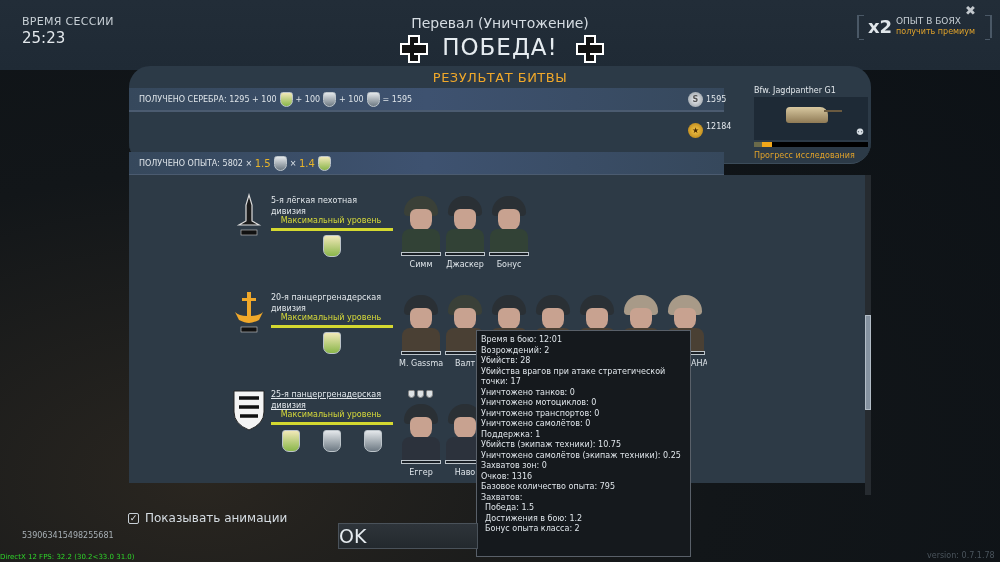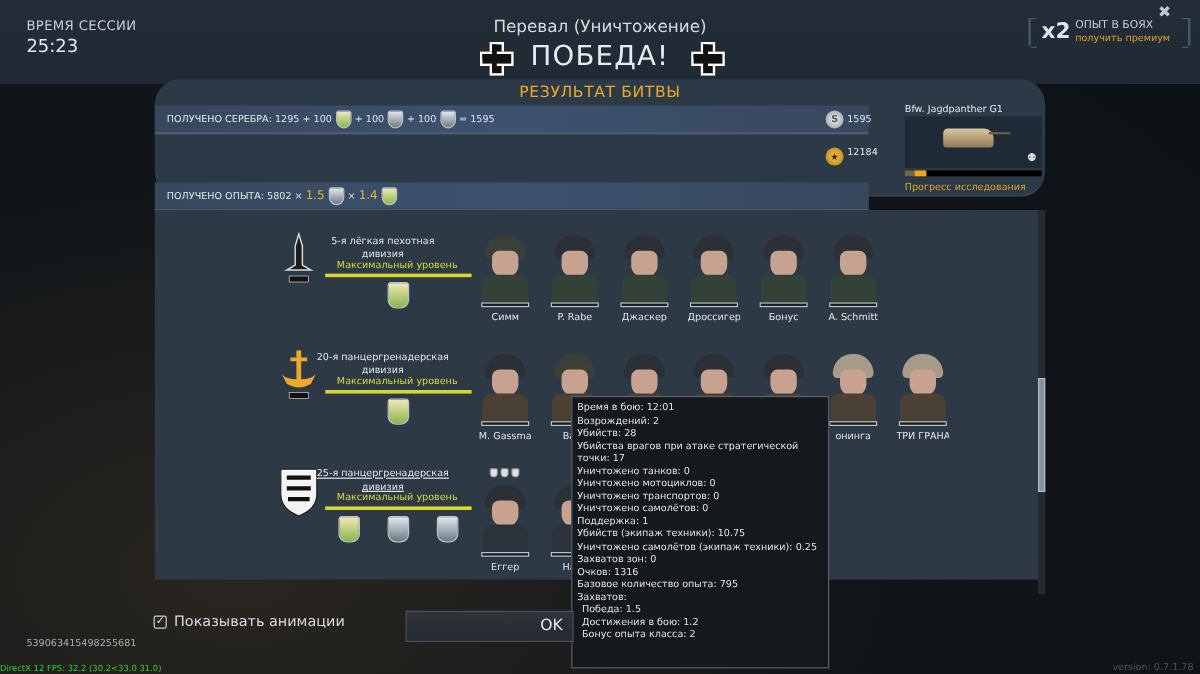--- a/index.html
+++ b/index.html
@@ -58,48 +58,48 @@
   .progress .done { position: absolute; left: 0; width: 8px; height: 5px; background: #6a6a4a; }
   .progress .fill { position: absolute; left: 8px; width: 10px; height: 5px; background: #f2a81a; }
   .progress-lbl { position: absolute; left: 625px; top: 85px; font-size: 8px; color: #e0a22a; }
 
   .panel-main { position: absolute; left: 129px; top: 175px; width: 736px; height: 308px; background: #2d3a46; }
   .scrollbar { position: absolute; left: 865px; top: 175px; width: 6px; height: 320px; background: #262b30; }
   .scroll-thumb { position: absolute; left: 0; top: 140px; width: 6px; height: 95px; background: #8592a0; border: 1px solid #b2bcc6; }
 
   .division { position: absolute; left: 0; width: 736px; }
   .div-emblem { position: absolute; left: 100px; width: 40px; height: 44px; }
-  .div-name { position: absolute; left: 130px; width: 120px; text-align: center; font-size: 8px; color: #e3e8ec; line-height: 11px; }
+  .div-name { position: absolute; left: 142px; width: 120px; font-size: 8px; color: #e3e8ec; line-height: 11px; }
   .div-level { position: absolute; left: 142px; width: 120px; text-align: center; font-size: 8px; color: #d7da3a; }
   .div-bar { position: absolute; left: 142px; width: 122px; height: 3px; background: #d4d830; }
   .div-badges { position: absolute; left: 142px; width: 122px; display: flex; justify-content: space-around; }
   .div-badges .badge { width: 18px; height: 22px; }
 
-  .crew { position: absolute; left: 270px; display: flex; gap: 14px; }
+  .crew { position: absolute; left: 270px; display: flex; }
   .soldier { width: 44px; text-align: center; }
   .portrait { width: 44px; height: 62px; position: relative; }
   .helmet { position: absolute; left: 5px; top: 2px; width: 34px; height: 20px; background: #2a3035; border-radius: 17px 17px 4px 4px; }
   .cap { background: #3a4038; }
   .fur { background: #a89a88; }
   .face { position: absolute; left: 11px; top: 15px; width: 22px; height: 22px; background: #c8a290; border-radius: 6px 6px 10px 10px; }
   .body { position: absolute; left: 3px; top: 35px; width: 38px; height: 26px; background: #324236; border-radius: 8px 8px 0 0; }
   .body-tan { background: #4a4034; }
   .hp { position: absolute; left: 2px; top: 58px; width: 40px; height: 4px; border: 1px solid #bcc4ca; background: #1a2026; }
   .s-name { font-size: 8px; color: #dfe5ea; margin-top: 4px; white-space: nowrap; overflow: hidden; }
   .perks { position: absolute; left: 9px; top: -12px; display: flex; gap: 2px; }
   .perks .p { width: 7px; height: 8px; border-radius: 2px 2px 4px 4px; background: #dde2e5; border: 1px solid #888; }
 
   .tooltip { position: absolute; left: 476px; top: 330px; width: 215px; height: 227px; background: #15191d; border: 1px solid #596069; padding: 4px 4px; font-size: 8px; color: #dfe5ea; line-height: 10.5px; }
   .tooltip .ind { padding-left: 4px; }
   .tooltip .gap { height: 10px; }
 
   .anim-check { position: absolute; left: 128px; top: 511px; display: flex; align-items: center; gap: 6px; }
   .checkbox { width: 11px; height: 11px; border: 1px solid #c8d0d6; border-radius: 2px; color: #e3e8ec; font-size: 9px; line-height: 9px; text-align: center; }
   .anim-check .lbl { font-size: 12px; color: #d6dde3; }
-  .ok-btn { position: absolute; left: 338px; top: 509px; width: 140px; height: 26px; background: linear-gradient(#2e343a, #23292e); border: 1px solid #4a525a; color: #e6ecf0; font-size: 13px; text-align: right; padding-right: 8px; line-height: 24px; }
+  .ok-btn { position: absolute; left: 338px; top: 523px; width: 140px; height: 26px; background: linear-gradient(#2e343a, #23292e); border: 1px solid #4a525a; color: #e6ecf0; font-size: 19px; text-align: left; padding-right: 8px; line-height: 24px; }
   .session-id { position: absolute; left: 22px; top: 531px; font-size: 8px; color: #a8b0b6; }
   .fps { position: absolute; left: 0; top: 553px; font-size: 7px; color: #2fd42a; }
   .version { position: absolute; left: 927px; top: 551px; font-size: 8px; color: #4a545c; }
 </style>
 </head>
 <body>
 
 <div class="top-band"></div>
 
 <div class="session">
@@ -188,57 +188,30 @@
           </div>
           <div class="s-name">Симм</div>
         </div>
       <div class="soldier">
           <div class="portrait">
             <div class="helmet"></div>
             <div class="face"></div>
             <div class="body"></div>
             <div class="hp"></div>
           </div>
-          <div class="s-name">P. Rabe</div>
+          <div class="s-name">Джаскер</div>
         </div>
       <div class="soldier">
           <div class="portrait">
             <div class="helmet"></div>
             <div class="face"></div>
             <div class="body"></div>
             <div class="hp"></div>
           </div>
-          <div class="s-name">Джаскер</div>
-        </div>
-      <div class="soldier">
-          <div class="portrait">
-            <div class="helmet"></div>
-            <div class="face"></div>
-            <div class="body"></div>
-            <div class="hp"></div>
-          </div>
-          <div class="s-name">Дроссигер</div>
-        </div>
-      <div class="soldier">
-          <div class="portrait">
-            <div class="helmet"></div>
-            <div class="face"></div>
-            <div class="body"></div>
-            <div class="hp"></div>
-          </div>
           <div class="s-name">Бонус</div>
-        </div>
-      <div class="soldier">
-          <div class="portrait">
-            <div class="helmet"></div>
-            <div class="face"></div>
-            <div class="body"></div>
-            <div class="hp"></div>
-          </div>
-          <div class="s-name">A. Schmitt</div>
         </div>
     </div>
   </div>
 
   <div class="division" style="top:113px;">
     <svg class="div-emblem" style="top:2px;" viewBox="0 0 40 44">
       <path d="M18 2 H22 V8 H27 V11 H22 V26 Q30 26 34 22 L30 30 Q24 33 20 33 Q16 33 10 30 L6 22 Q10 26 18 26 V11 H13 V8 H18 Z" fill="#f0a82a"></path>
       <rect x="12" y="37" width="16" height="5" fill="#111" stroke="#ccc" stroke-width="0.6"></rect>
     </svg>
     <div class="div-name" style="top:4px;">20-я панцергренадерская дивизия</div>

